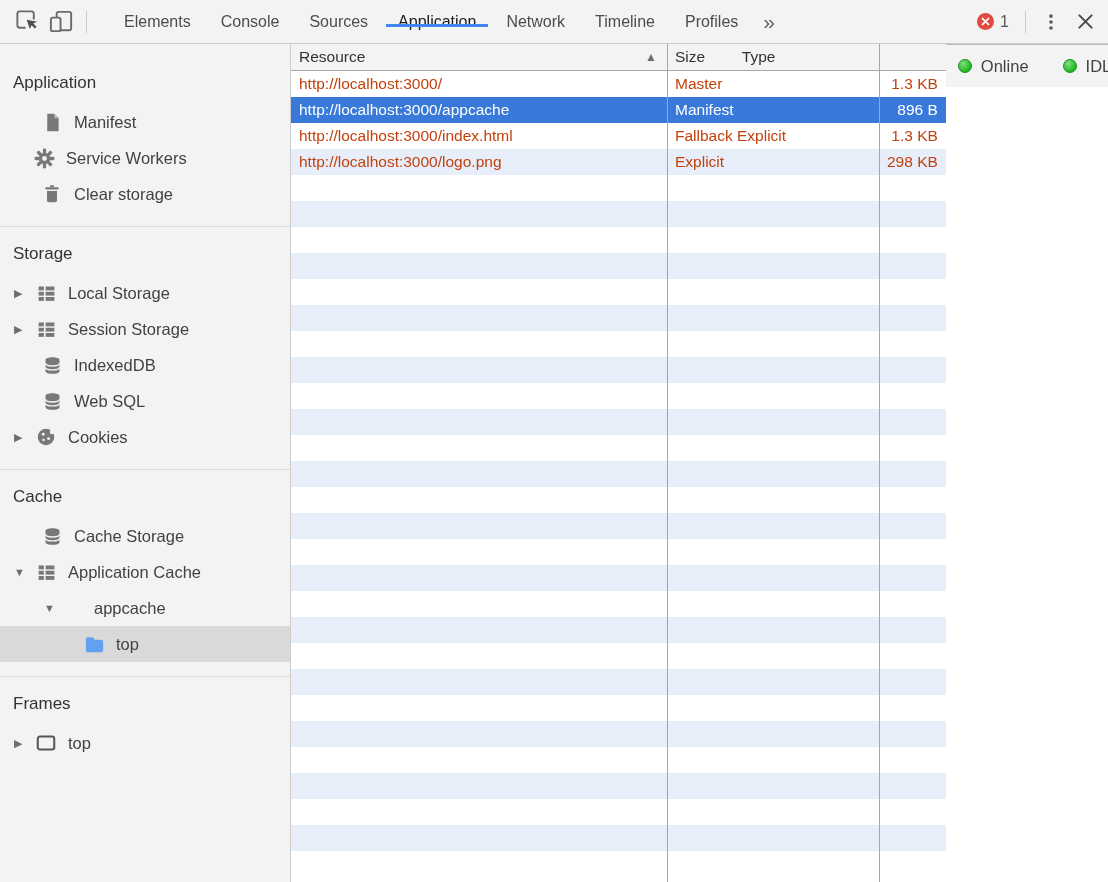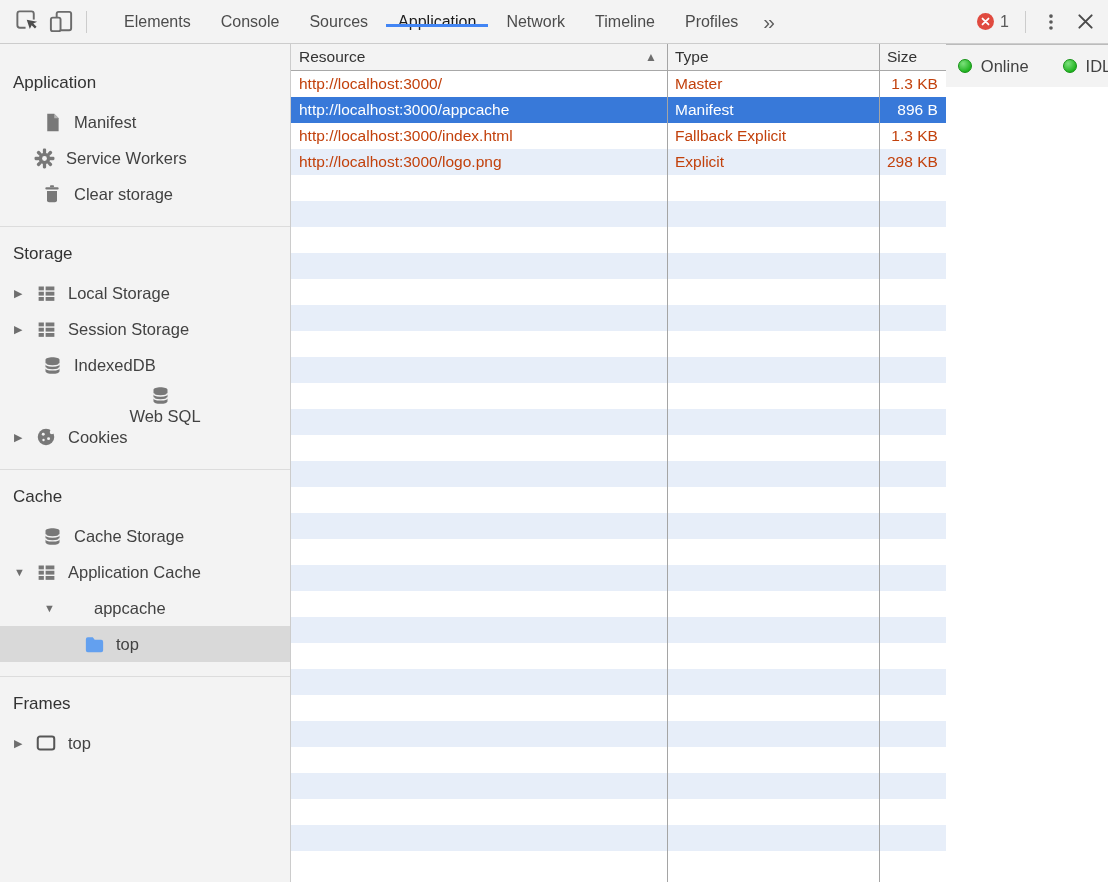--- a/index.html
+++ b/index.html
@@ -238,21 +238,21 @@
         <div class="side-item" style="padding-left: 40px;">
           <span class="side-icon">
             <svg width="21" height="21" viewBox="0 0 24 24">
               <path d="M4 5.5 C4 3.6 7.6 2.5 12 2.5 s8 1.1 8 3 v13 c0 1.9 -3.6 3 -8 3 s-8 -1.1 -8 -3 z" fill="#787878"></path>
               <path d="M4 9.5 c0 1.9 3.6 3 8 3 s8 -1.1 8 -3" stroke="#f3f3f3" stroke-width="1.7" fill="none"></path>
               <path d="M4 14 c0 1.9 3.6 3 8 3 s8 -1.1 8 -3" stroke="#f3f3f3" stroke-width="1.7" fill="none"></path>
             </svg>
           </span>
           <span>IndexedDB</span>
         </div>
-        <div class="side-item" style="padding-left: 40px; flex-direction: column;">
+        <div class="side-item" style="padding-left: 40px;">
           <span class="side-icon">
             <svg width="21" height="21" viewBox="0 0 24 24">
               <path d="M4 5.5 C4 3.6 7.6 2.5 12 2.5 s8 1.1 8 3 v13 c0 1.9 -3.6 3 -8 3 s-8 -1.1 -8 -3 z" fill="#787878"></path>
               <path d="M4 9.5 c0 1.9 3.6 3 8 3 s8 -1.1 8 -3" stroke="#f3f3f3" stroke-width="1.7" fill="none"></path>
               <path d="M4 14 c0 1.9 3.6 3 8 3 s8 -1.1 8 -3" stroke="#f3f3f3" stroke-width="1.7" fill="none"></path>
             </svg>
           </span>
           <span>Web SQL</span>
         </div>
         <div class="side-item" style="padding-left: 14px;">
@@ -319,25 +319,25 @@
         </div>
       </div>
 
     <div class="panel">
       <div class="datagrid">
         <div class="dg-header" id="dg-header">
             <div class="hcell c-resource">
               <span>Resource</span>
               <span class="sort-indicator">▲</span>
             </div>
+            <div class="hcell c-size">
+              <span>Size</span>
+            </div>
             <div class="hcell c-type">
               <span>Type</span>
-            </div>
-            <div class="hcell c-size">
-              <span>Size</span>
             </div>
           </div>
         <div class="dg-body" id="dg-body">
             <div class="dg-row">
               <div class="dg-cell c-resource">http://localhost:3000/</div>
               <div class="dg-cell c-type">Master</div>
               <div class="dg-cell c-size">1.3 KB</div>
             </div>
             <div class="dg-row stripe selected">
               <div class="dg-cell c-resource">http://localhost:3000/appcache</div>

